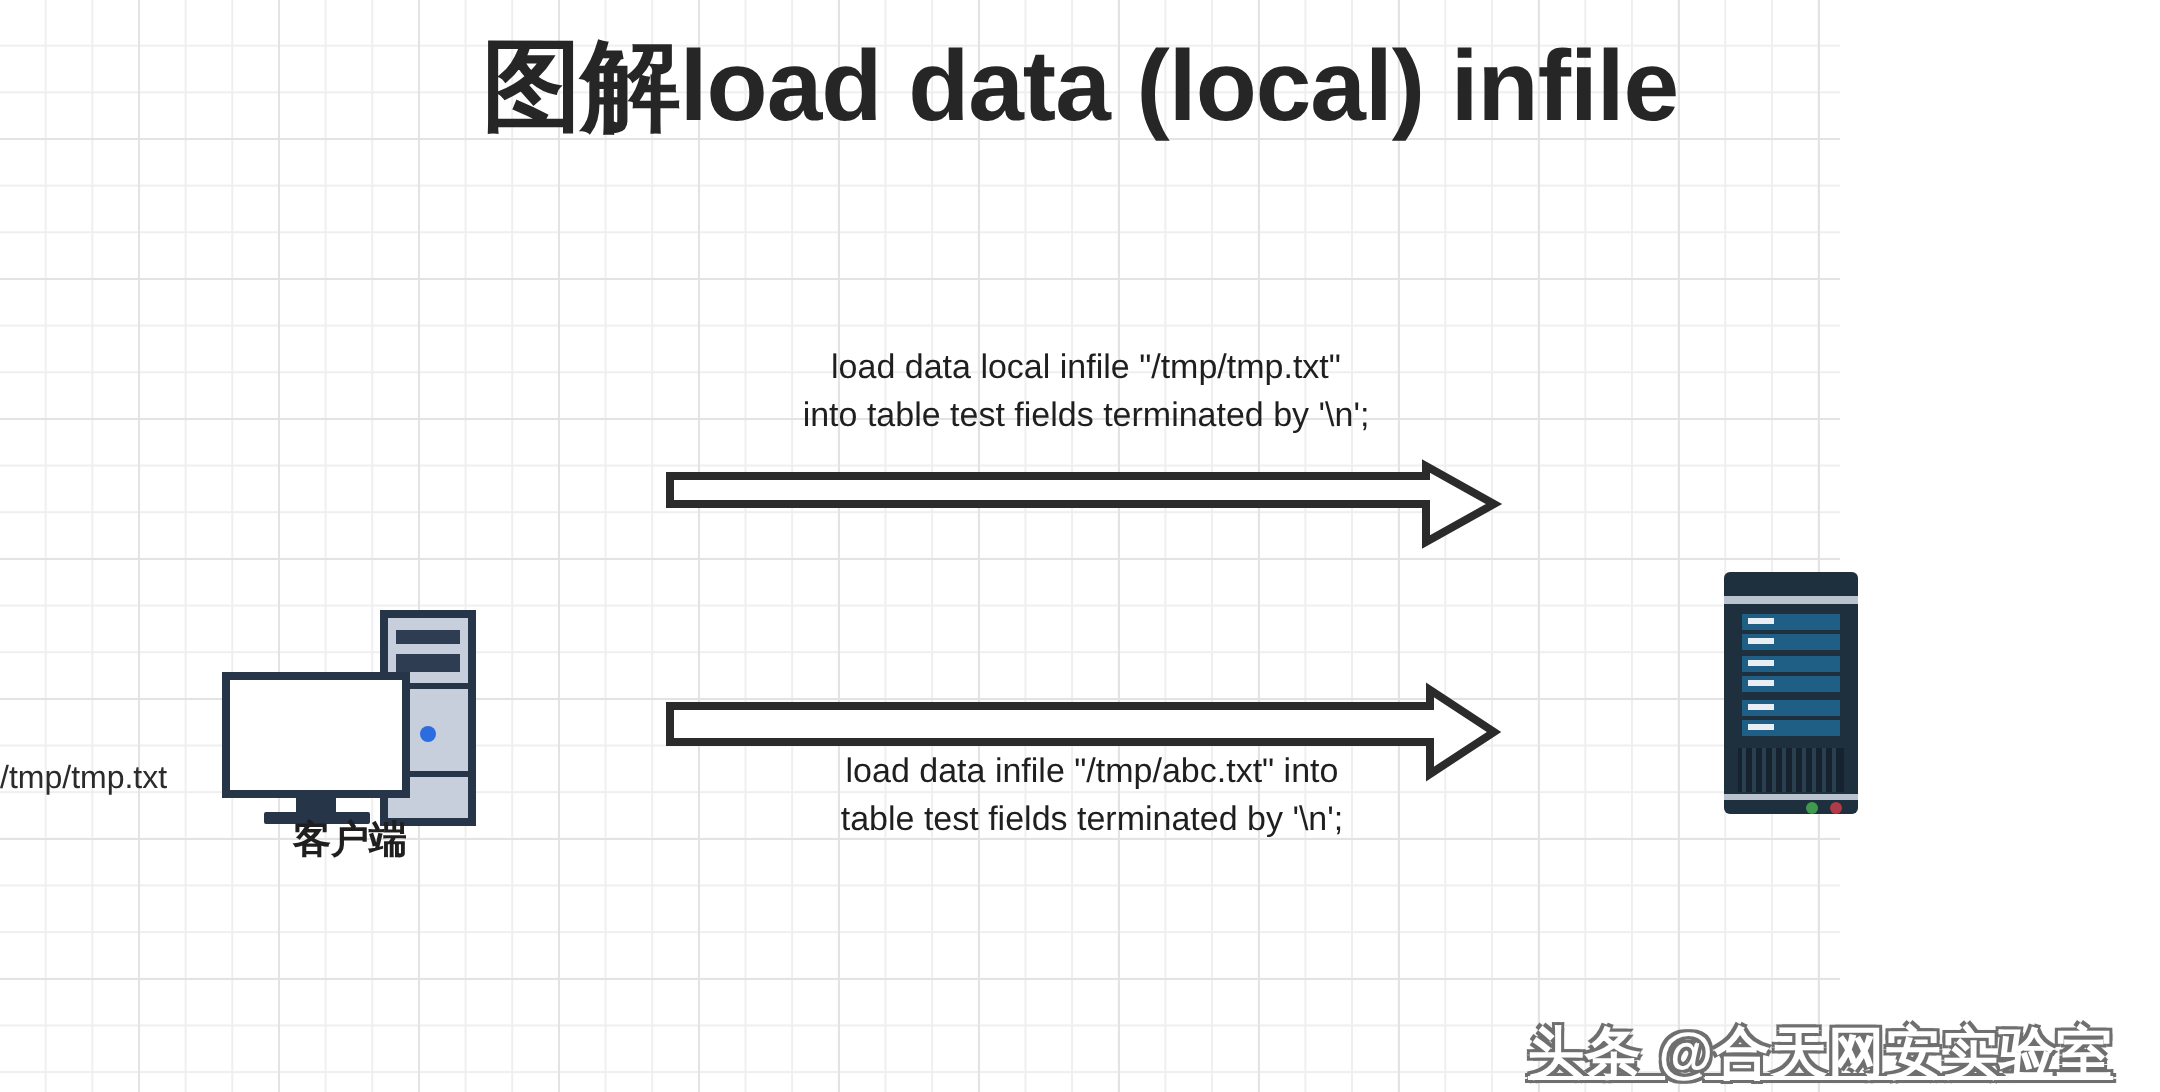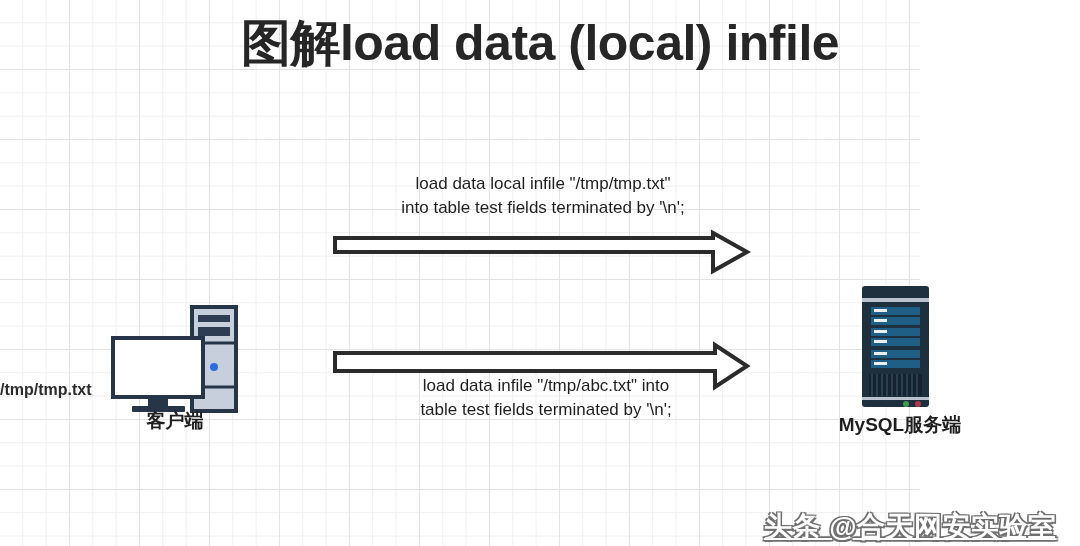--- a/index.html
+++ b/index.html
@@ -41,21 +41,21 @@
     text-align: center;
     font-size: 50px;
     font-weight: 700;
     letter-spacing: -0.5px;
     color: #262626;
     line-height: 1.18;
     white-space: nowrap;
   }
   #client-box  { left: 22px;  top: 123px; width: 307px; height: 381px; }
   #server-box  { left: 749px; top: 123px; width: 308px; height: 381px; }
-  #client-file-box { left: 48px;  top: 145px; width: 254px; height: 69px; font-weight: bold; }
+  #client-file-box { left: 48px;  top: 145px; width: 254px; height: 69px; }
 
   
   .arrow-wrap {
     position: absolute;
     left: 332px;
     width: 418px;
   }
   #arrow-top    { top: 231px; height: 42px; }
   #arrow-bottom { top: 343px; height: 46px; }
   .arrow-wrap svg { display: block; width: 100%; height: 100%; overflow: visible; }
@@ -188,21 +188,20 @@
         <line x1="49" y1="90" x2="49" y2="112"></line>
         <line x1="54" y1="90" x2="54" y2="112"></line>
         <line x1="59" y1="90" x2="59" y2="112"></line>
       </g>
       <rect x="4" y="113" width="67" height="3" fill="#b9c3cd"></rect>
       <circle cx="48" cy="120" r="3" fill="#3f9a4d"></circle>
       <circle cx="60" cy="120" r="3" fill="#b03a48"></circle>
     </svg>
   </div>
 
-  <div id="server-label" class="device-label">MySQL服务端</div>
 
   <div id="caption-top" class="caption">load data local infile "/tmp/tmp.txt"
 into table test fields terminated by '\n';</div>
 
   <div id="arrow-top" class="arrow-wrap">
     <svg viewBox="0 0 418 42" preserveAspectRatio="none" xmlns="http://www.w3.org/2000/svg">
       <path d="M3,7 L381,7 L381,2 L415,21 L381,40 L381,21 L3,21 Z" fill="#ffffff" stroke="#2b2b2b" stroke-width="4" stroke-linejoin="miter"></path>
     </svg>
   </div>
 

